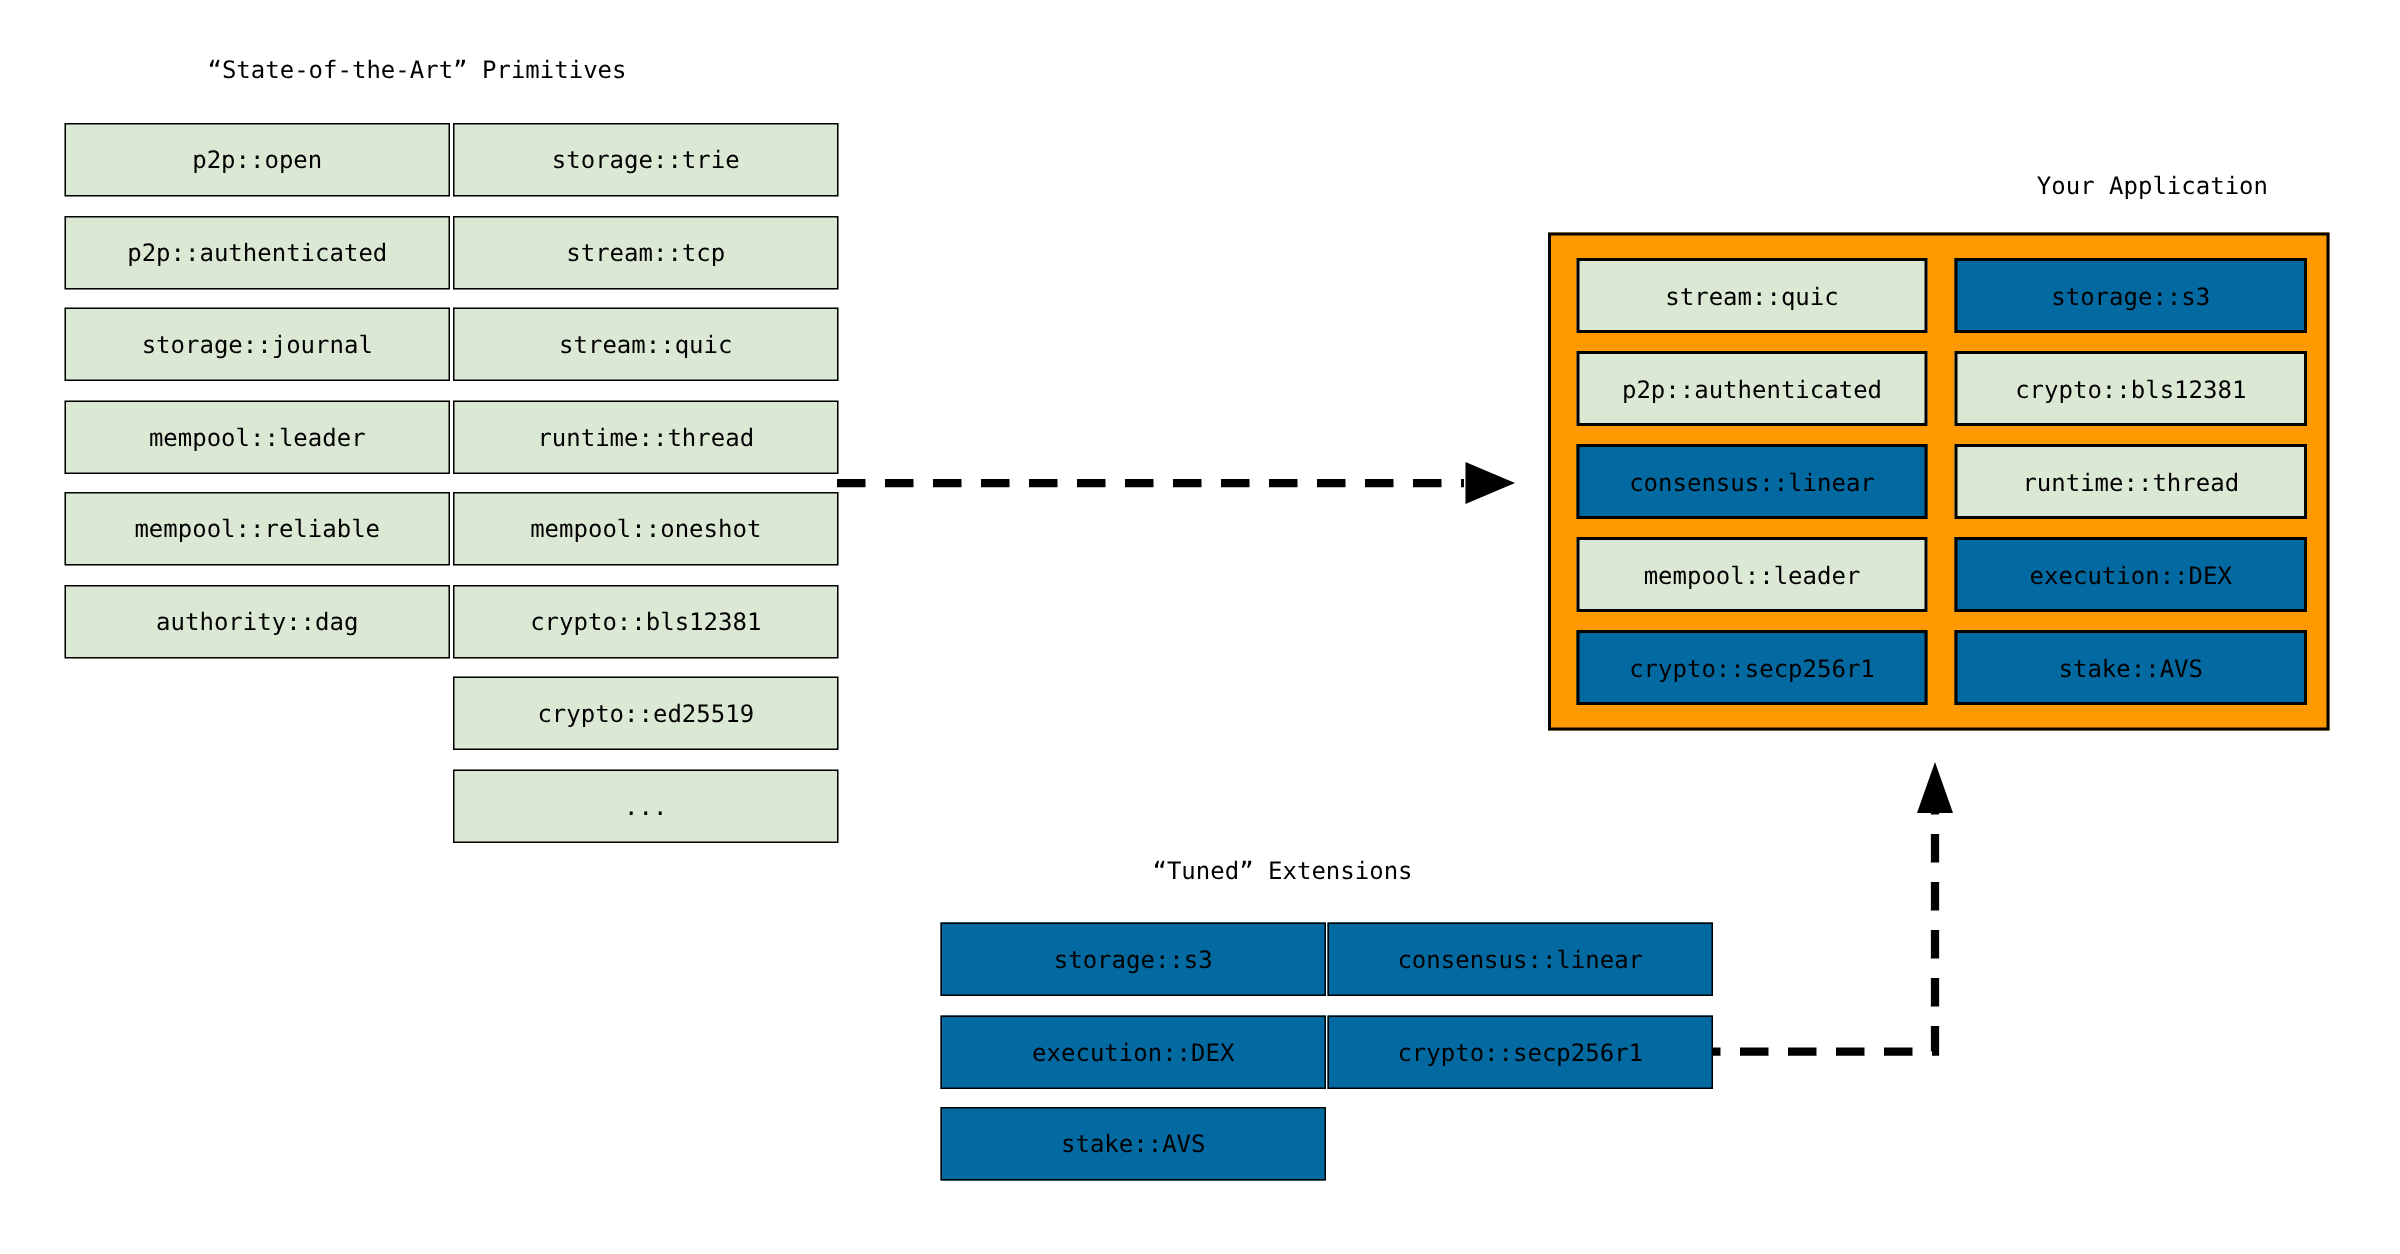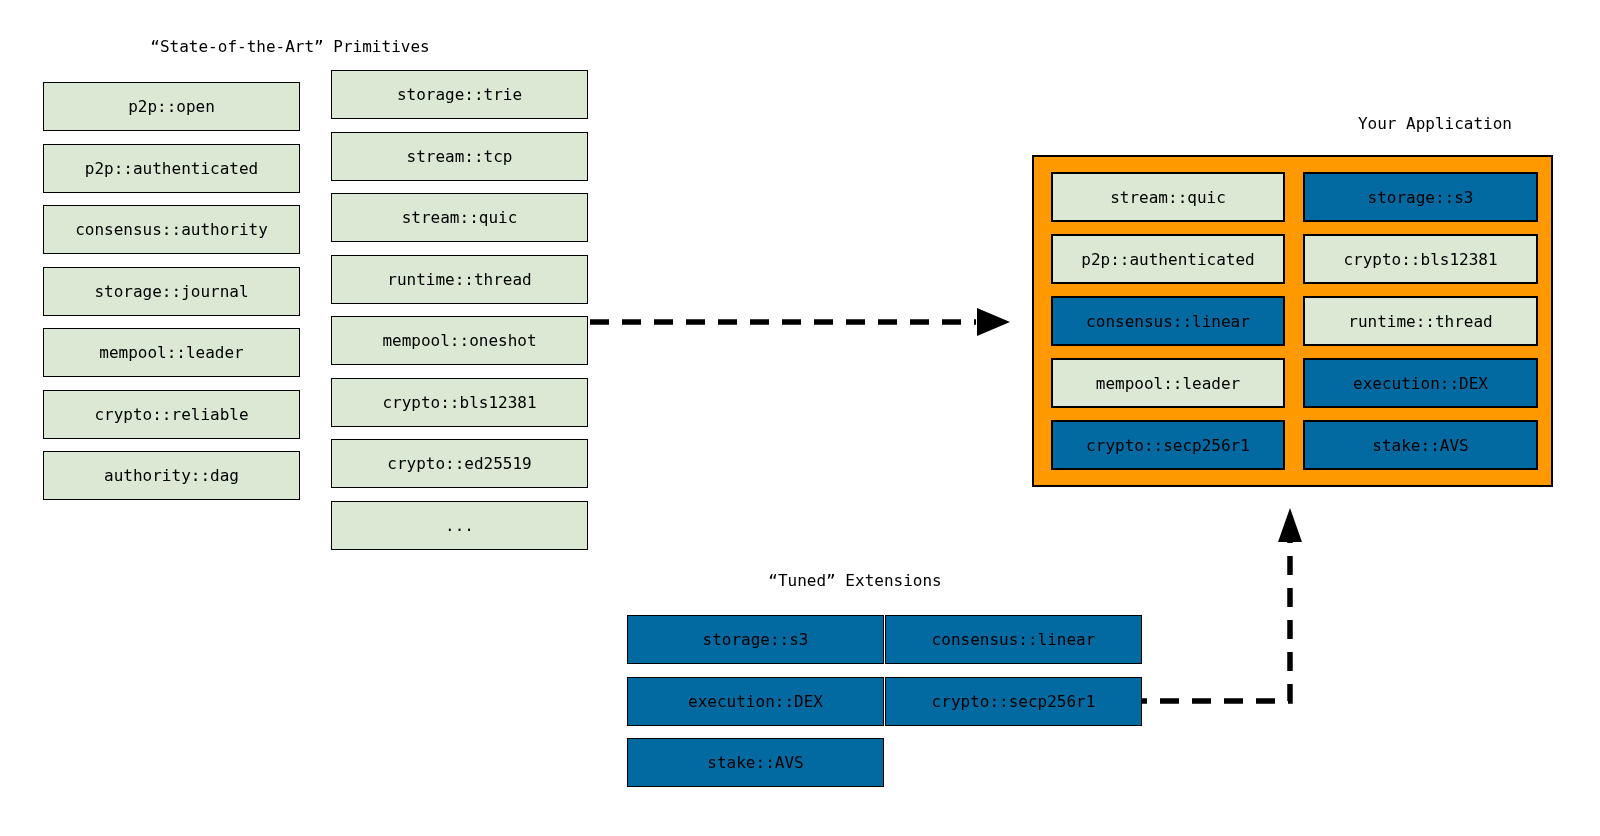--- a/index.html
+++ b/index.html
@@ -42,25 +42,25 @@
   #app-outer {
     position: absolute;
     left: 1032px; top: 155px;
     width: 521px; height: 332px;
     box-sizing: border-box;
     background: #FF9900;
     border: 2px solid #000000;
   }
   #app-col-0 { left: 17px;  top: 15px; width: 234px; }
   #app-col-1 { left: 269px; top: 15px; width: 235px; }
-  #prim-title { left: 43px;   top: 36px;  width: 494px; }
+  #prim-title { left: 31px;   top: 36px;  width: 494px; }
   #app-title  { left: 1032px; top: 113px; width: 480px; text-align: right; }
   #ext-title  { left: 600px;  top: 570px; width: 510px; }
   #prim-col-0 { left: 43px;  top: 82px; }
-  #prim-col-1 { left: 302px; top: 70px; margin-left: 29px; }
+  #prim-col-1 { left: 302px; top: 82px; }
   #ext-col-0  { left: 627px; top: 615px; }
   #ext-col-1  { left: 885px; top: 615px; }
   #arrow-layer {
     position: absolute;
     left: 0; top: 0;
     width: 1600px; height: 836px;
     pointer-events: none;
   }
 </style>
 </head>
@@ -74,24 +74,23 @@
   <g>
     <path d="M1128 701 H1290 V542" fill="none" stroke="#000000" stroke-width="5.5" stroke-dasharray="19 13"></path>
     <polygon points="1290,508 1278,542 1302,542" fill="#000000"></polygon>
   </g>
 </svg>
 
 <div class="title" id="prim-title">“State-of-the-Art” Primitives</div>
 <div class="col prim-col" id="prim-col-0">
     <div class="box green">p2p::open</div>
     <div class="box green">p2p::authenticated</div>
-    <div class="box green">consensus::authority</div>
     <div class="box green">storage::journal</div>
     <div class="box green">mempool::leader</div>
-    <div class="box green">crypto::reliable</div>
+    <div class="box green">mempool::reliable</div>
     <div class="box green">authority::dag</div>
   </div>
 <div class="col prim-col" id="prim-col-1">
     <div class="box green">storage::trie</div>
     <div class="box green">stream::tcp</div>
     <div class="box green">stream::quic</div>
     <div class="box green">runtime::thread</div>
     <div class="box green">mempool::oneshot</div>
     <div class="box green">crypto::bls12381</div>
     <div class="box green">crypto::ed25519</div>

